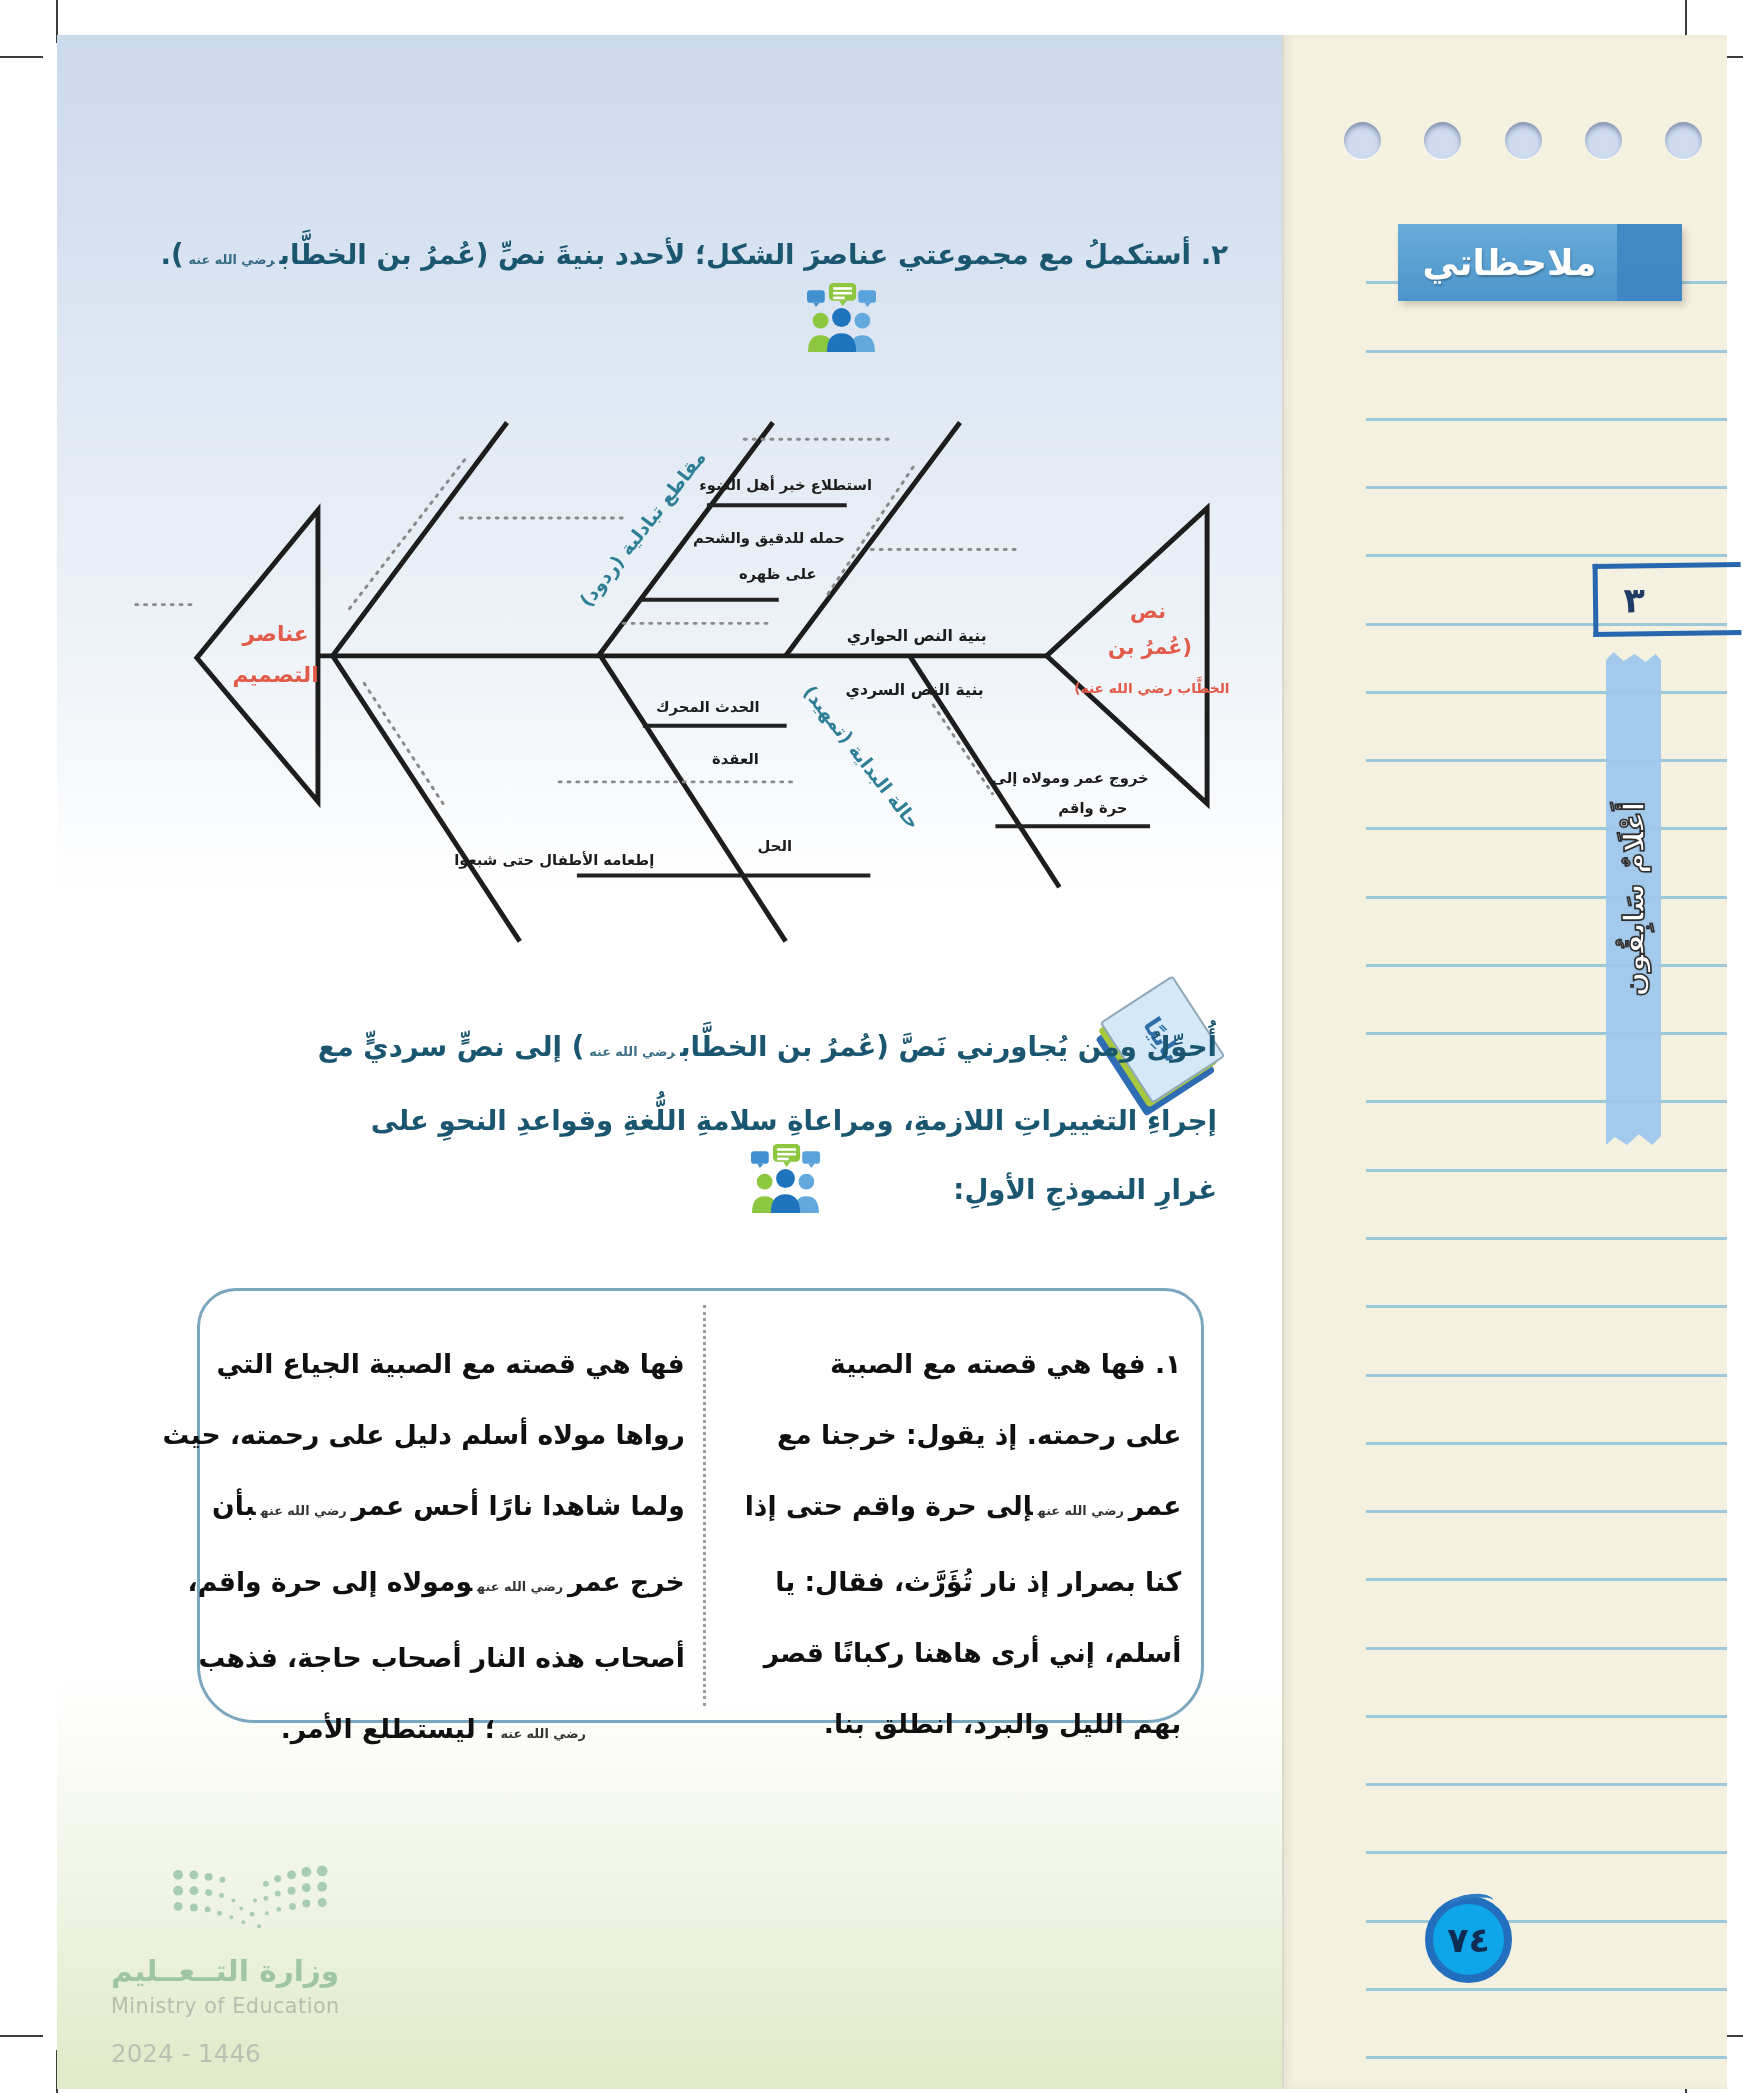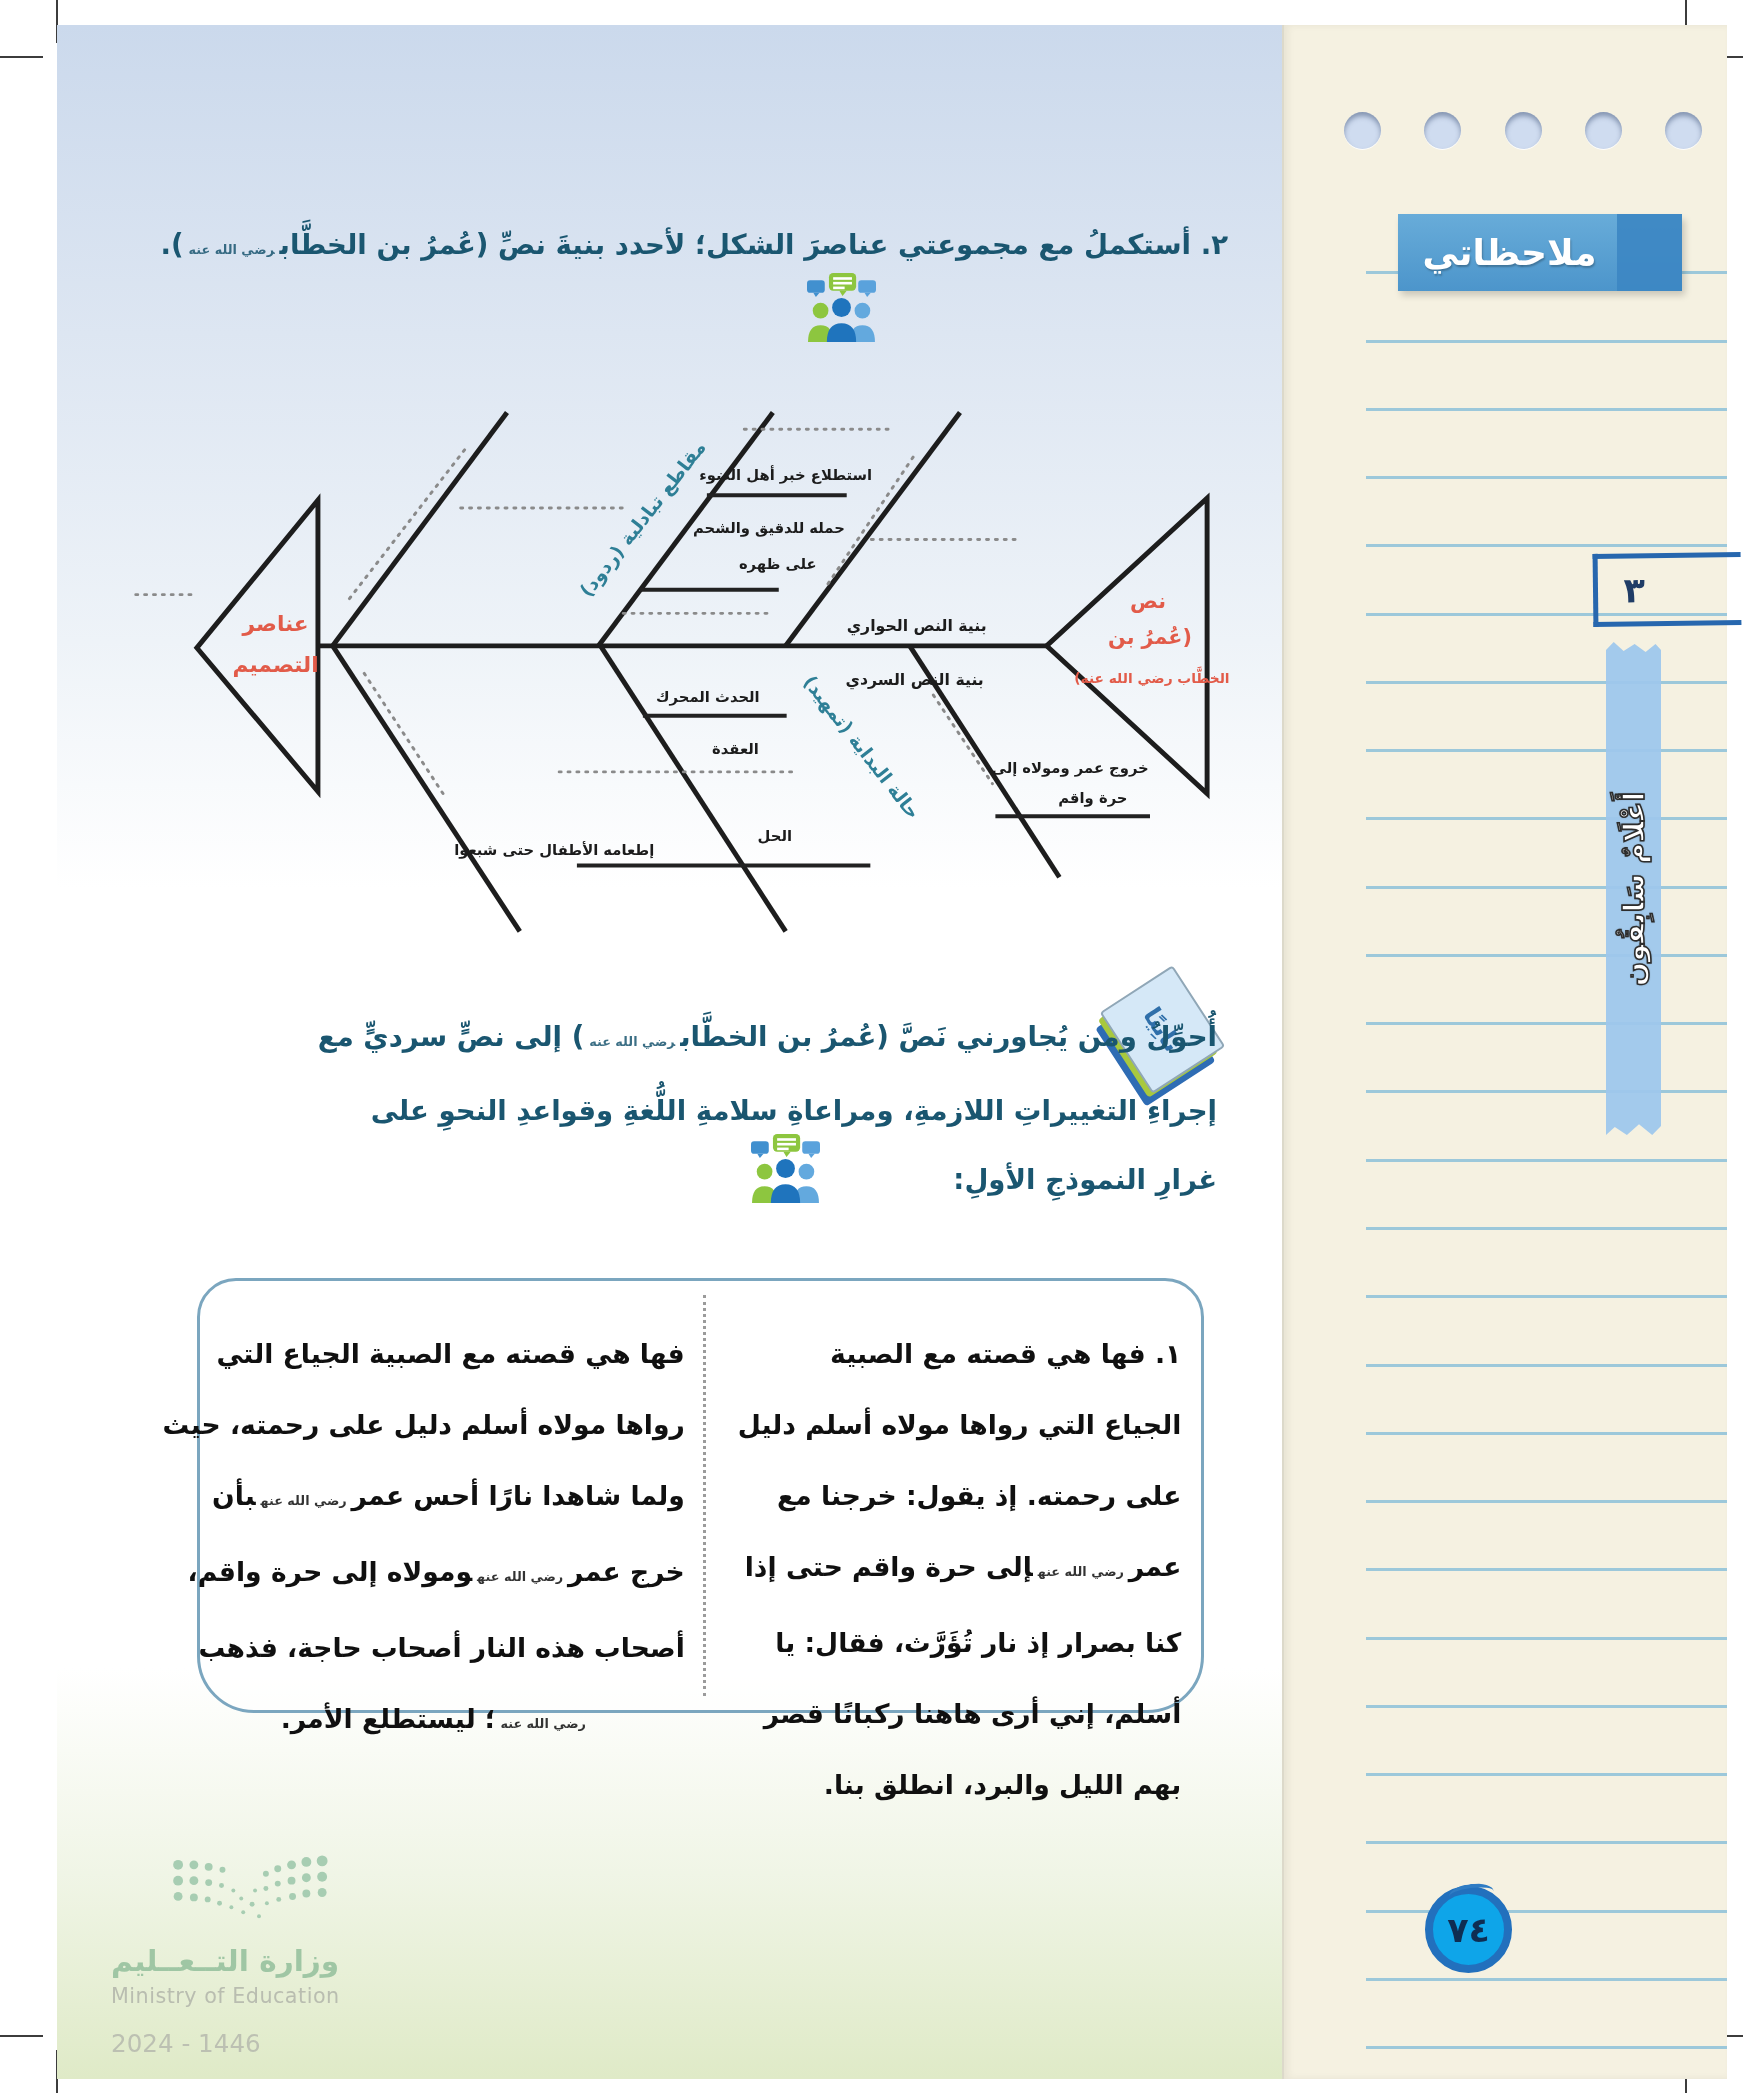--- a/index.html
+++ b/index.html
@@ -1,20 +1,20 @@
 <!DOCTYPE html>
 <html lang="ar"><head>
 <meta charset="utf-8">
 <style>
   html,body{margin:0;padding:0}
   body{width:1744px;height:2093px;position:relative;background:#ffffff;
        font-family:"DejaVu Sans",sans-serif;overflow:hidden}
   .cropmark{position:absolute;background:#3c3c3c}
 
-  .sheet{position:absolute;left:57px;top:25px;width:1669px;height:1894px}
+  .sheet{position:absolute;left:57px;top:35px;width:1669px;height:1894px}
 
   
   .content{position:absolute;left:0;top:0;width:1225px;height:2054px;
     background:linear-gradient(180deg,#cbd9ec 0%,#dde6f2 15%,#eef3f8 30%,#ffffff 42%,#ffffff 80%,#f0f5e6 90%,#dfeac7 100%)}
 
   .instr{position:absolute;right:54px;top:203px;direction:rtl;text-align:right;
     font-size:27.6px;font-weight:bold;color:#1a5670;white-space:nowrap}
   .hon{font-size:12.8px;font-weight:bold;opacity:.85;margin:0 4.9px;letter-spacing:0}
 
   .group-icon{position:absolute;width:77px;height:69px}
@@ -203,21 +203,20 @@
       <circle cx="56" cy="36" r="7.5" fill="#63a9de"></circle>
         <path d="M44 66 q0 -16 12 -16 q12 0 12 16 z" fill="#63a9de"></path>
       <circle cx="36" cy="33" r="9" fill="#1f74bd"></circle>
         <path d="M22 66 q0 -18 14 -18 q14 0 14 18 z" fill="#1f74bd"></path>
     </svg>
 
     <div class="box">
       <div class="box-divider"></div>
       <div class="col col-right">
         <div class="bline">١. فها هي قصته مع الصبية</div>
-        <div class="bline">الجياع التي رواها مولاه أسلم دليل</div>
         <div class="bline">على رحمته. إذ يقول: خرجنا مع</div>
         <div class="bline">
           <span>عمر</span><span class="hon">رضي الله عنه</span><span>إلى حرة واقم حتى إذا</span>
         </div>
         <div class="bline">كنا بصرار إذ نار تُؤَرَّث، فقال: يا</div>
         <div class="bline">أسلم، إني أرى هاهنا ركبانًا قصر</div>
         <div class="bline">بهم الليل والبرد، انطلق بنا.</div>
       </div>
       <div class="col col-left">
         <div class="bline">فها هي قصته مع الصبية الجياع التي</div>

